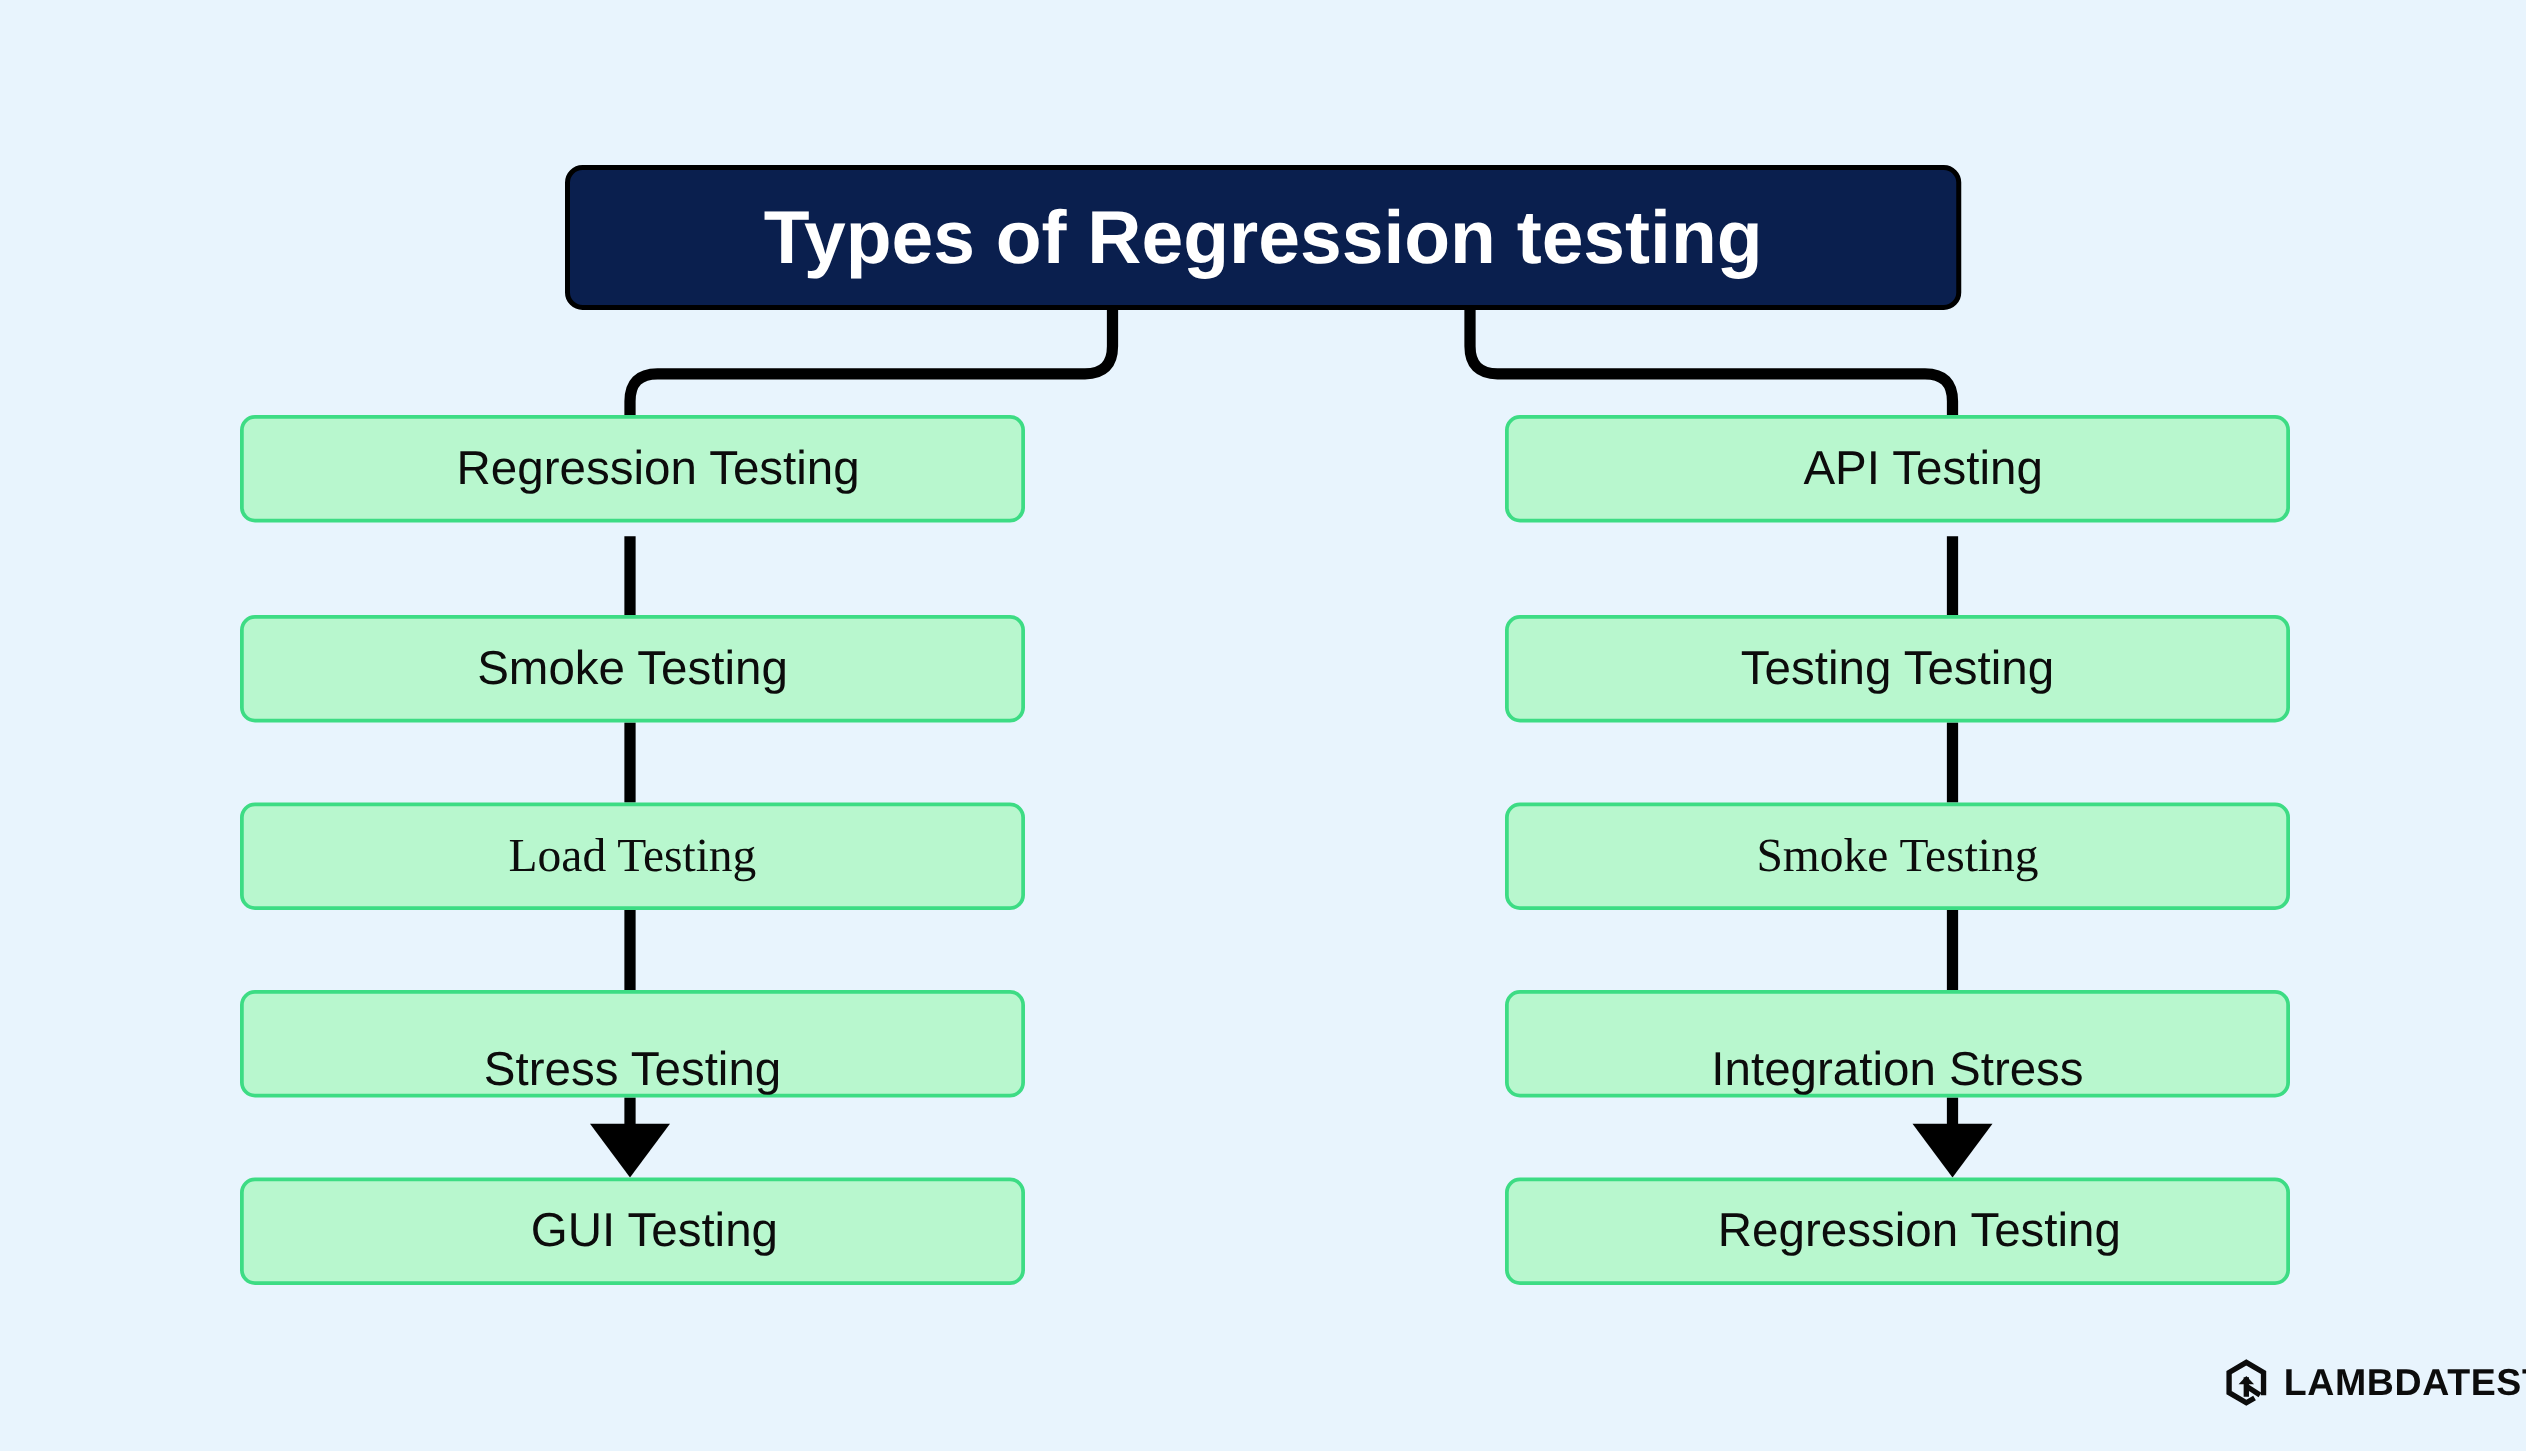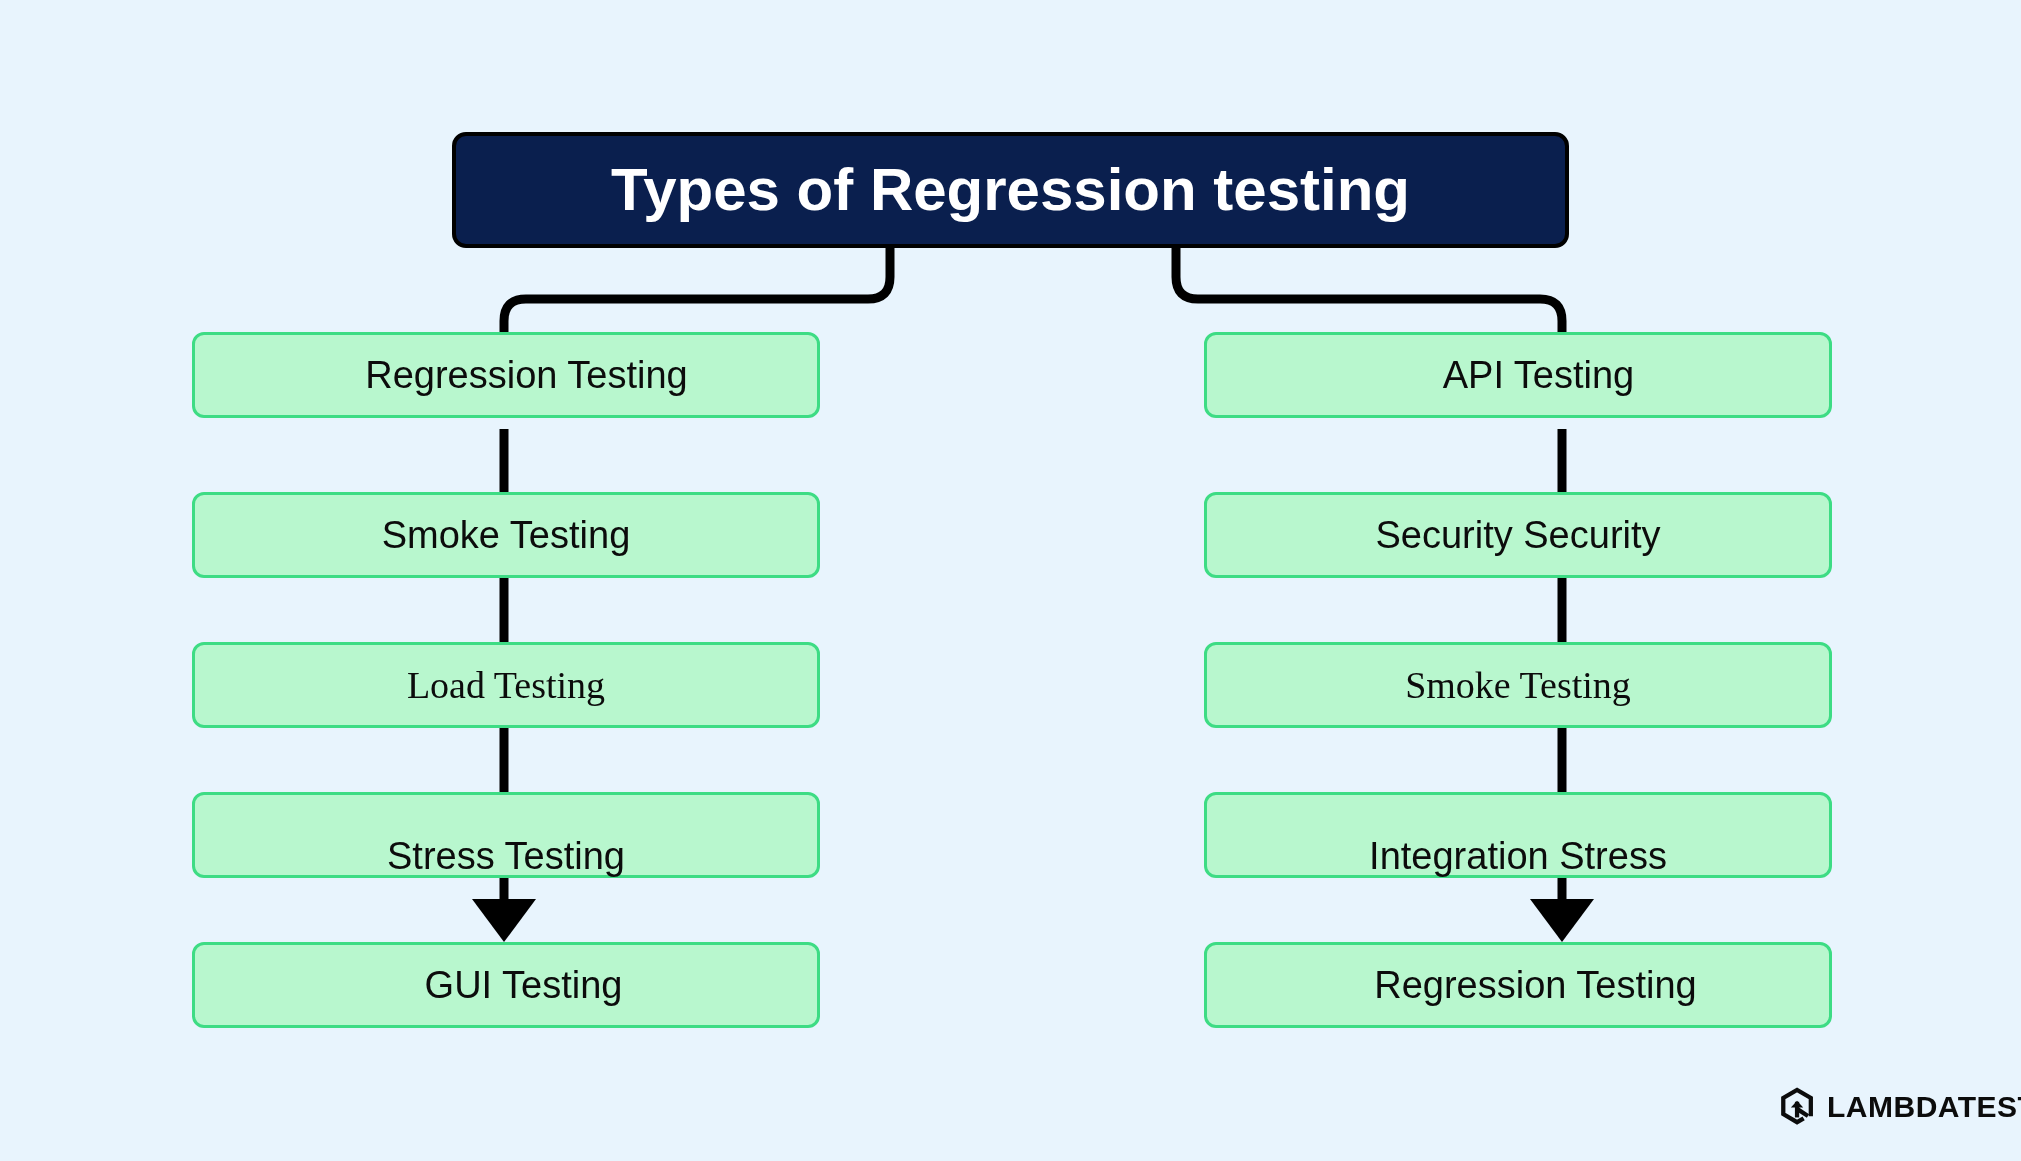--- a/index.html
+++ b/index.html
@@ -145,21 +145,21 @@
     <span class="node-text">Stress Testing</span>
   </div>
   <div class="node col-left row-4">
     <span class="node-text">GUI Testing</span>
   </div>
 
   <div class="node col-right row-0">
     <span class="node-text">API Testing</span>
   </div>
   <div class="node col-right row-1">
-    <span class="node-text">Security Security</span>
+    <span class="node-text">Testing Testing</span>
   </div>
   <div class="node col-right row-2">
     <span class="node-text">Smoke Testing</span>
   </div>
   <div class="node col-right row-3">
     <span class="node-text">Integration Stress</span>
   </div>
   <div class="node col-right row-4">
     <span class="node-text">Regression Testing</span>
   </div>

